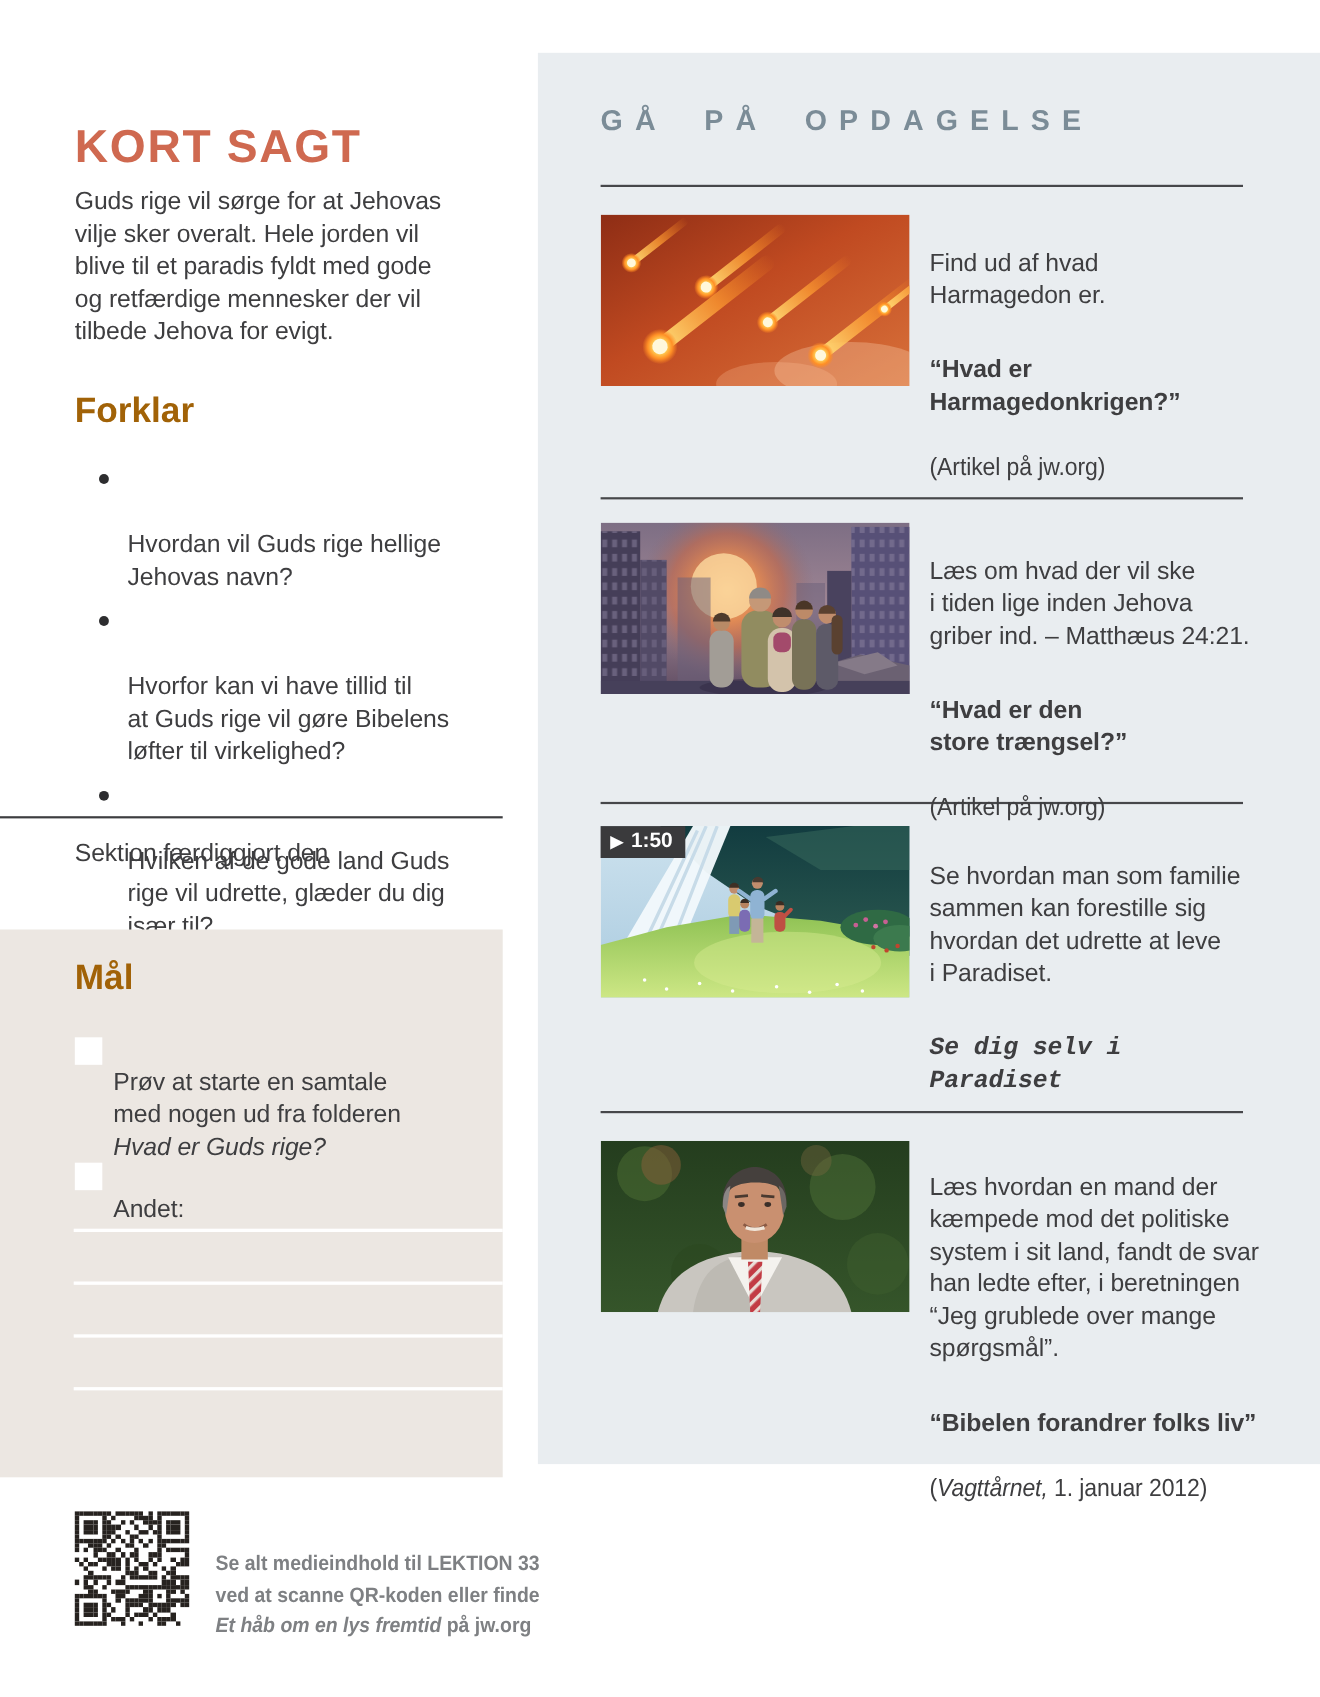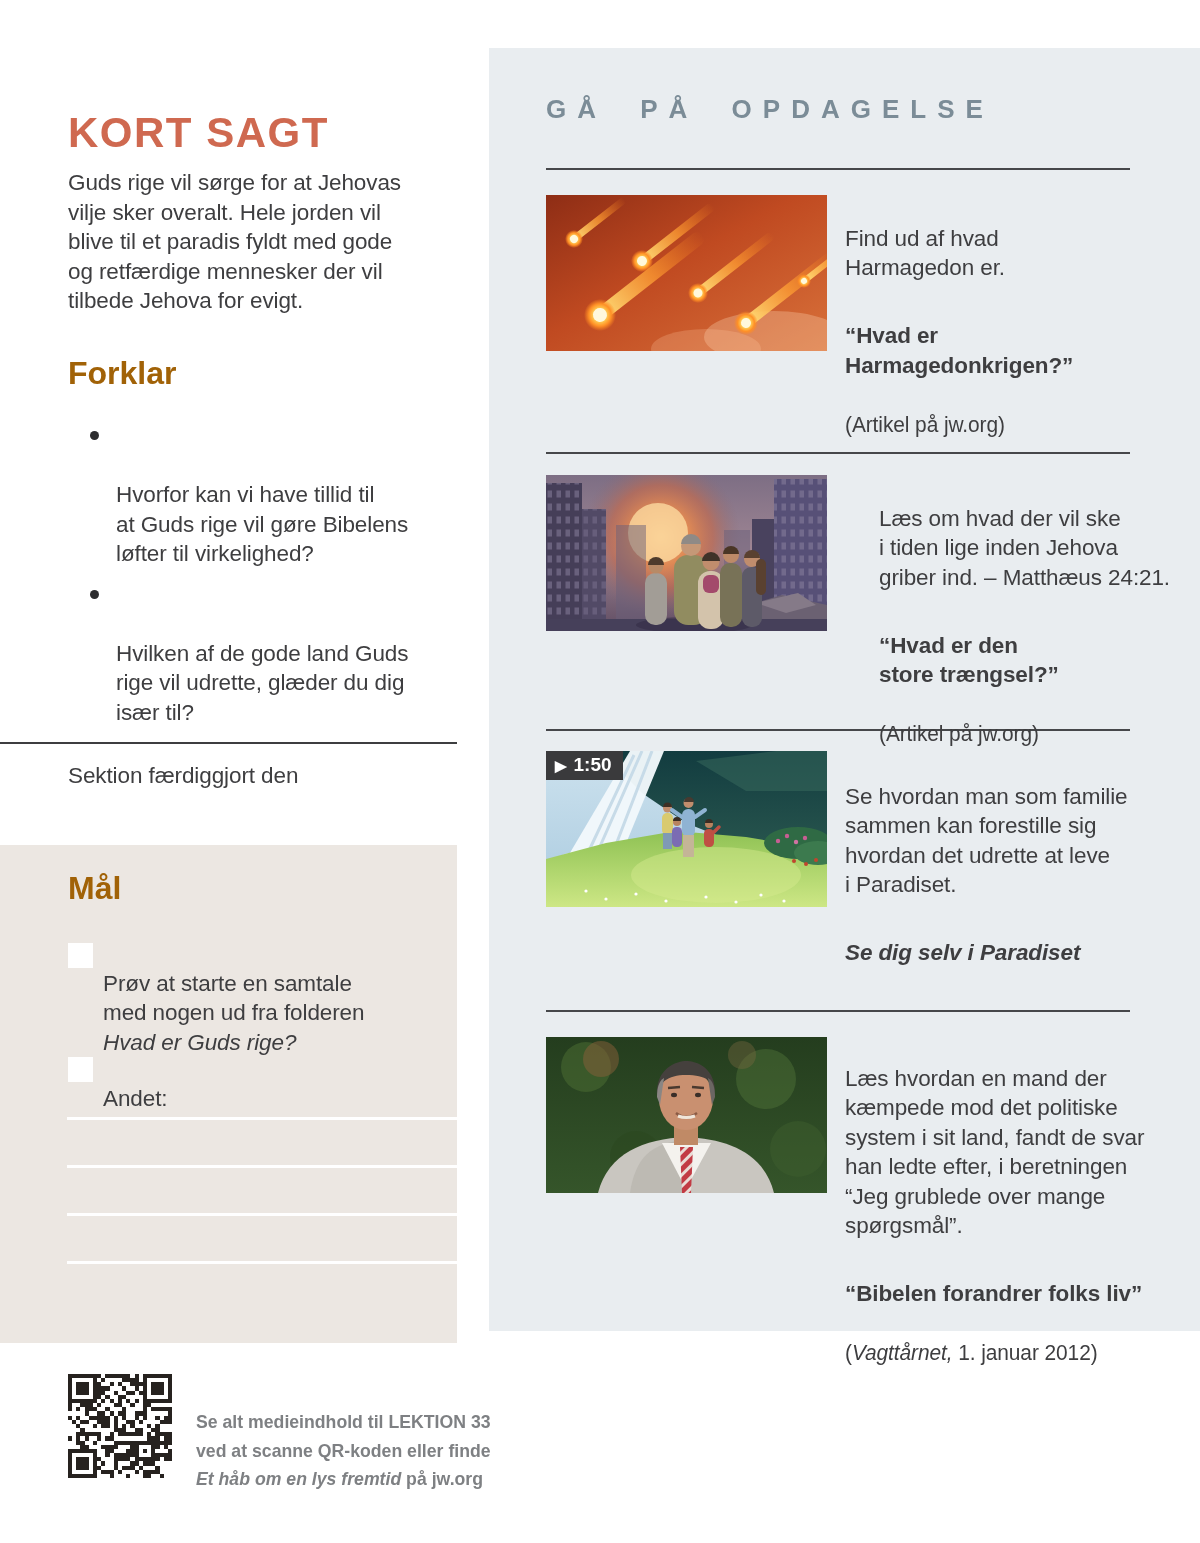--- a/index.html
+++ b/index.html
@@ -23,21 +23,21 @@
   .write-line{position:absolute;left:67px;width:390px;height:3px;background:#ffffff;}
   
   .right-panel{left:489px;top:48px;width:734px;height:1283px;background:#e9edf0;}
   .disc-header{position:absolute;left:57px;top:46px;font-size:26px;font-weight:700;
     letter-spacing:11px;word-spacing:15px;color:#7b8c97;white-space:nowrap;}
   .disc-rule{position:absolute;left:57px;width:584px;height:0;border-top:2px solid#46474a;}
   .thumb{position:absolute;left:57px;width:281px;height:156px;overflow:hidden;}
   .thumb svg{display:block;width:281px;height:156px;}
   .disc-text{position:absolute;left:356px;width:300px;}
   .disc-title{font-weight:700;margin-top:9px;}
-  .disc-title.italic{font-style:italic;}
+  .disc-title.italic{font-style:italic;font-family:Liberation Mono, monospace;}
   .cond{display:inline-block;transform:scaleX(0.93);transform-origin:0 50%;white-space:nowrap;}
   .video-badge{position:absolute;left:57px;display:flex;align-items:center;gap:7px;
     background:#3a3a3c;color:#fff;padding:3px 11px 4px 9px;font-size:19px;font-weight:700;}
   .play-glyph{font-size:15px;line-height:1;}
   
   .qr{position:absolute;left:68px;top:1374px;width:104px;height:104px;background:#fff;
       display:grid;grid-template-columns:repeat(25,1fr);grid-template-rows:repeat(25,1fr);}
   .qr div.on{background:#26221f;}
   .footer-text{position:absolute;left:196px;top:1408px;font-size:19px;font-weight:700;
     color:#7e8083;line-height:28.5px;transform:scaleX(0.93);transform-origin:0 0;white-space:nowrap;}
@@ -50,20 +50,25 @@
 
 <div class="abs body-text" style="left:68px;top:168px;width:380px;">Guds rige vil sørge for at Jehovas
 vilje sker overalt. Hele jorden vil
 blive til et paradis fyldt med gode
 og retfærdige mennesker der vil
 tilbede Jehova for evigt.</div>
 
 <div class="abs h-slate" style="left:68px;top:355px;">Forklar</div>
 
 <div class="abs bullets">
+  <div class="bullet-item body-text">
+    <span class="bullet-dot"></span>
+    <span>Hvordan vil Guds rige hellige
+Jehovas navn?</span>
+  </div>
   <div class="bullet-item body-text">
     <span class="bullet-dot"></span>
     <span>Hvorfor kan vi have tillid til
 at Guds rige vil gøre Bibelens
 løfter til virkelighed?</span>
   </div>
   <div class="bullet-item body-text">
     <span class="bullet-dot"></span>
     <span>Hvilken af de gode land Guds
 rige vil udrette, glæder du dig
@@ -213,21 +218,21 @@
         <rect x="157" y="100" width="16" height="18" rx="6" fill="#a34a6b"></rect>
       <rect x="174" y="88" width="22" height="64" rx="10" fill="#787257"></rect>
         <circle cx="185" cy="80" r="8" fill="#bd8a68"></circle>
         <path d="M177,79 A8,8 0 0 1 193,79 Z" fill="#4a3626"></path>
       <rect x="196" y="92" width="20" height="60" rx="9" fill="#5d5a68"></rect>
         <circle cx="206" cy="84" r="8" fill="#c08d6d"></circle>
         <path d="M198,83 A8,8 0 0 1 214,83 Z" fill="#5a4130"></path>
         <rect x="210" y="84" width="10" height="36" rx="5" fill="#5a4130"></rect>
     </svg>
   </div>
-  <div class="disc-text body-text" style="top:426px;margin-left:34px;">
+  <div class="disc-text body-text" style="top:426px;">
     <div>Læs om hvad der vil ske
 i tiden lige inden Jehova
 griber ind. – Matthæus 24:21.</div>
     <div class="disc-title">“Hvad er den
 store trængsel?”</div>
     <div><span class="cond">(Artikel på jw.org)</span></div>
   </div>
 
   <div class="thumb" style="top:703px;">
     <svg viewBox="0 0 281 156">

